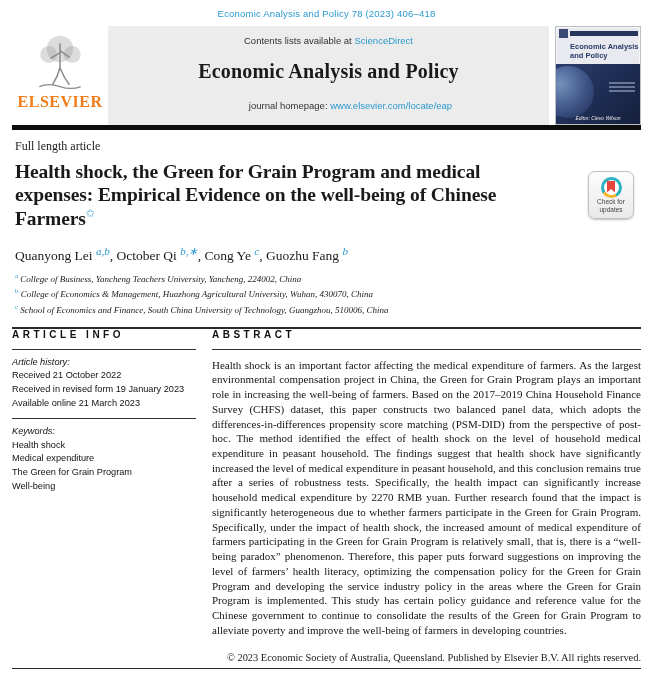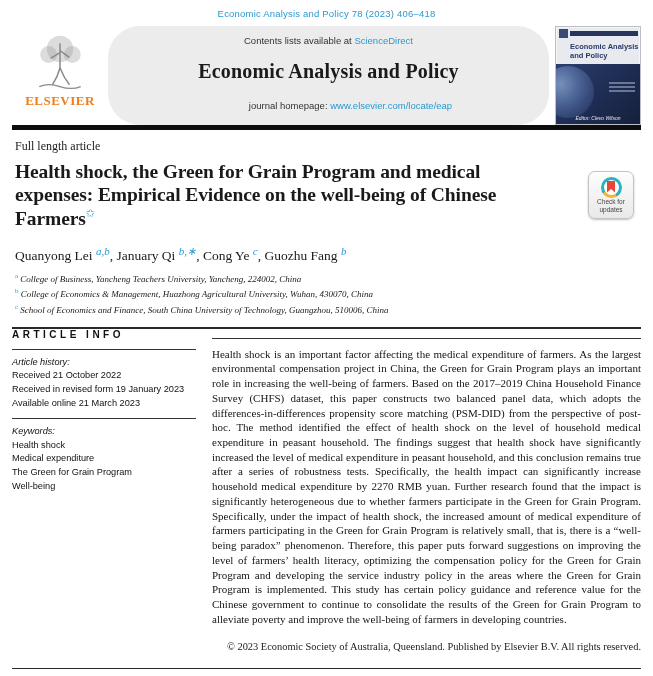--- a/index.html
+++ b/index.html
@@ -13,23 +13,23 @@
   .citation {
     text-align:center; padding-top:8px; font-family:"Liberation Sans", sans-serif;
     font-size:9.5px; color:#2b99cf; letter-spacing:.2px;
   }
   
   .header-row { display:flex; margin:7px 12px 0 12px; height:99px; }
   .logo-col { width:96px; display:flex; flex-direction:column; align-items:center; justify-content:flex-start; padding-top:4px; }
   .logo-tree { width:62px; height:66px; }
   .logo-text {
     font-family:"Liberation Serif", serif; font-weight:bold; color:#ef7d1a;
-    font-size:13px; letter-spacing:.5px; margin-top:-3px;text-align:center;
+    font-size:16px; letter-spacing:.5px; margin-top:-3px;text-align:center;
   }
-  .banner { flex:1; background:#ececec; text-align:center; padding-top:9px;border-radius:32px; }
+  .banner { flex:1; background:#ececec; text-align:center; padding-top:9px; }
   .banner-contents { font-family:"Liberation Sans", sans-serif; font-size:9.5px; color:#333; }
   .banner-contents .sd-link { color:#2b99cf; }
   .banner-title { font-size:20px; font-weight:bold; color:#1a1a1a; margin-top:14px; letter-spacing:.2px; }
   .banner-homepage { font-family:"Liberation Sans", sans-serif; font-size:9.5px; color:#333; margin-top:17px;padding-left:44px; }
   .banner-homepage .hp-link { color:#2b99cf; }
   .cover-col { width:92px; display:flex; justify-content:flex-end; align-items:flex-start; }
   .cover {
     width:86px; height:99px; border:1px solid #b9bec7; background:#e8eaef;
     position:relative; overflow:hidden; box-shadow:0 0 0 1px #f5f5f5 inset;
   }
@@ -138,21 +138,21 @@
     <div class="badge">
       <div class="badge-circle">
         <div class="badge-bookmark"></div>
       </div>
       <div class="badge-label">Check for</div>
       <div class="badge-label">updates</div>
     </div>
   </div>
 
   <div class="authors">
-    <span><span>Quanyong Lei</span> <sup>a,b</sup><span>, </span></span><span><span>January Qi</span> <sup>b,∗</sup><span>, </span></span><span><span>Cong Ye</span> <sup>c</sup><span>, </span></span><span><span>Guozhu Fang</span> <sup>b</sup><span></span></span>
+    <span><span>Quanyong Lei</span> <sup>a,b</sup><span>, </span></span><span><span>October Qi</span> <sup>b,∗</sup><span>, </span></span><span><span>Cong Ye</span> <sup>c</sup><span>, </span></span><span><span>Guozhu Fang</span> <sup>b</sup><span></span></span>
   </div>
 
   <div class="affiliations">
     <div><sup>a</sup><span> College of Business, Yancheng Teachers University, Yancheng, 224002, China</span></div>
     <div><sup>b</sup><span> College of Economics &amp; Management, Huazhong Agricultural University, Wuhan, 430070, China</span></div>
     <div><sup>c</sup><span> School of Economics and Finance, South China University of Technology, Guangzhou, 510006, China</span></div>
   </div>
 
   <div class="rule-full"></div>
 
@@ -170,20 +170,21 @@
       <div class="info-block">
         <div class="info-label">Keywords:</div>
         <div>Health shock</div>
         <div>Medical expenditure</div>
         <div>The Green for Grain Program</div>
         <div>Well-being</div>
       </div>
     </div>
 
     <div class="col-right">
+      <div class="sec-header">ABSTRACT</div>
       <div class="sec-rule"></div>
       <div class="abstract-text">Health shock is an important factor affecting the medical expenditure of farmers. As the largest environmental compensation project in China, the Green for Grain Program plays an important role in increasing the well-being of farmers. Based on the 2017–2019 China Household Finance Survey (CHFS) dataset, this paper constructs two balanced panel data, which adopts the differences-in-differences propensity score matching (PSM-DID) from the perspective of post-hoc. The method identified the effect of health shock on the level of household medical expenditure in peasant household. The findings suggest that health shock have significantly increased the level of medical expenditure in peasant household, and this conclusion remains true after a series of robustness tests. Specifically, the health impact can significantly increase household medical expenditure by 2270 RMB yuan. Further research found that the impact is significantly heterogeneous due to whether farmers participate in the Green for Grain Program. Specifically, under the impact of health shock, the increased amount of medical expenditure of farmers participating in the Green for Grain Program is relatively small, that is, there is a “well-being paradox” phenomenon. Therefore, this paper puts forward suggestions on improving the level of farmers’ health literacy, optimizing the compensation policy for the Green for Grain Program and developing the service industry policy in the areas where the Green for Grain Program is implemented. This study has certain policy guidance and reference value for the Chinese government to continue to consolidate the results of the Green for Grain Program to alleviate poverty and improve the well-being of farmers in developing countries.</div>
       <div class="copyright">© 2023 Economic Society of Australia, Queensland. Published by Elsevier B.V. All rights reserved.</div>
     </div>
   </div>
 
   <div class="bottom-rule"></div>
 </div>
 
 </body></html>

